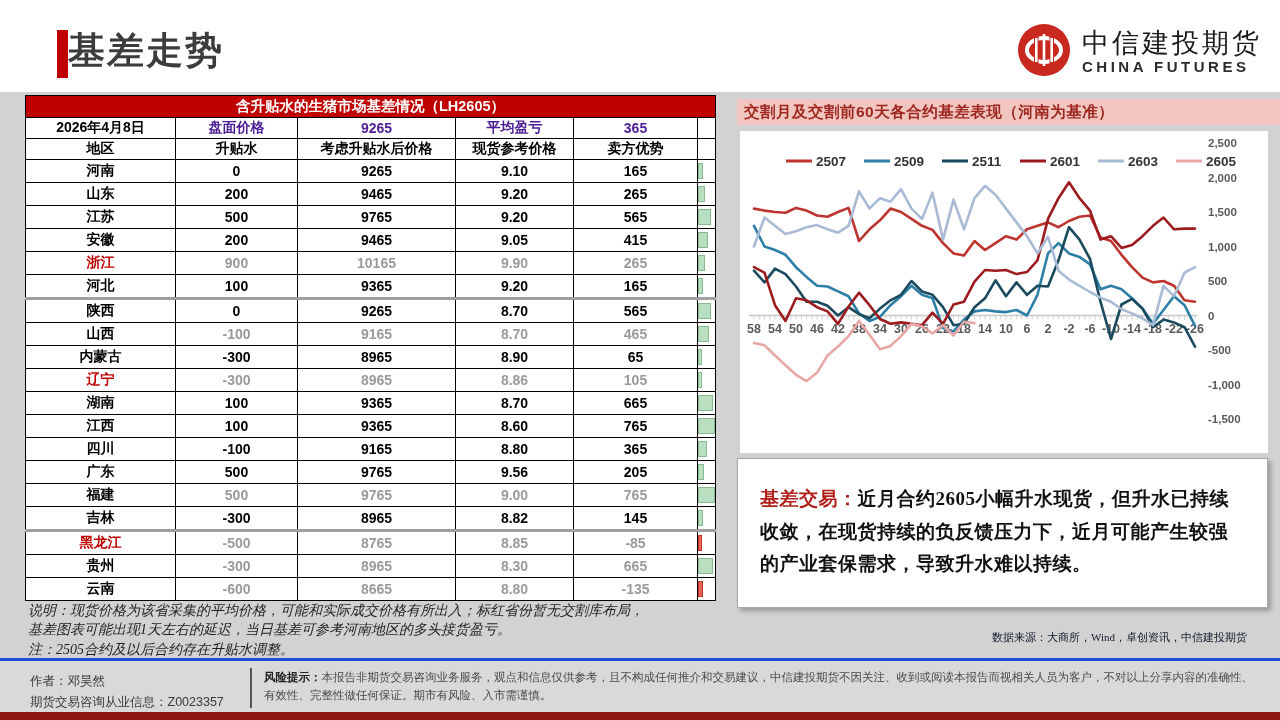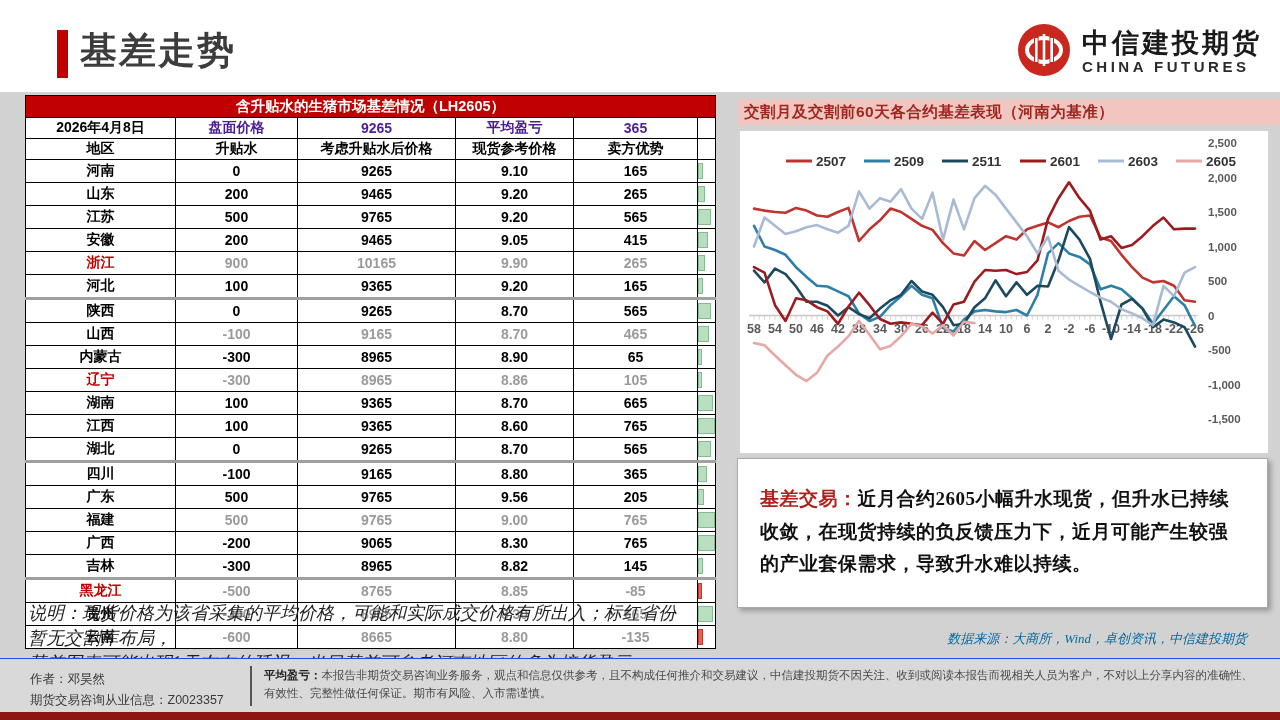--- a/index.html
+++ b/index.html
@@ -5,56 +5,56 @@
   html,body{margin:0;padding:0;}
   body{
     width:1280px;height:720px;position:relative;overflow:hidden;
     background:#d2d2d2;font-family:"Liberation Sans",sans-serif;
     -webkit-font-smoothing:antialiased;
   }
   .top-band{position:absolute;left:0;top:0;width:1280px;height:92px;background:#ffffff;}
   
   .page-header{position:absolute;left:0;top:0;width:1280px;height:92px;}
   .accent-bar{position:absolute;left:57px;top:30px;width:11px;height:48px;background:#c00000;}
-  .page-title{position:absolute;left:80px;top:26px;font-size:37px;font-weight:900;color:#3c3c3c;letter-spacing:2px;}
+  .page-title{position:absolute;left:68px;top:26px;font-size:37px;font-weight:900;color:#3c3c3c;letter-spacing:2px;}
   .logo-wrap{position:absolute;right:18px;top:22px;display:flex;align-items:center;}
   .logo-text{margin-left:10px;}
-  .logo-cn{font-size:27px;font-weight:700;color:#1a1a1a;letter-spacing:3px;line-height:1.05;}
+  .logo-cn{font-size:27px;font-weight:400;color:#1a1a1a;letter-spacing:3px;line-height:1.05;}
   .logo-en{font-size:15px;font-weight:800;color:#2b2b2b;letter-spacing:3.5px;}
   
   .basis-table{position:absolute;left:25px;top:95px;border-collapse:collapse;table-layout:fixed;background:#fff;}
   .basis-table td{border:1px solid #000;text-align:center;font-size:14px;font-weight:700;color:#000;
     height:20px;padding:0;overflow:hidden;white-space:nowrap;}
   .basis-table .t-title{background:#c00000;color:#fff;font-size:14.5px;height:21px;}
   .basis-table .teal{color:#4c1d95;}
   .basis-table .red-name{color:#c00000;margin-left:7px;}
   .basis-table .muted{color:#9a9a9a;}
   .basis-table tr.group-end td{border-bottom:3px solid #a0a0a0;}
   .bar-cell{border-left:1px dotted #666 !important;}
   .bar-cell .bar{height:14px;margin:3px 0 3px 0;}
   .bar-green{background:#b9dec0;border:1px solid #86bb92;}
   .bar-red{background:#e8625a;border:1px solid #c0392b;}
   
   .notes{position:absolute;left:28px;top:601px;width:660px;font-family:"Liberation Serif",serif;
-    font-style:italic;font-size:18px;color:#1f1f1f;line-height:1.38;}
+    font-style:italic;font-size:14px;color:#1f1f1f;line-height:1.38;}
   
   .chart-title-bar{position:absolute;left:737px;top:99px;width:629px;height:26px;background:#f2c6c0;
     display:flex;align-items:center;}
   .chart-title-bar span{font-size:15.5px;font-weight:800;color:#9e2720;padding-left:7px;letter-spacing:.5px;}
   .chart-box{position:absolute;left:740px;top:131px;width:528px;height:322px;background:#ffffff;}
   .trade-box{position:absolute;left:737px;top:458px;width:531px;height:150px;background:#ffffff;
     border:1px solid #a9a9a9;box-shadow:3px 3px 5px rgba(0,0,0,.28);box-sizing:border-box;
     padding:24px 20px 0 22px;font-family:"Liberation Serif",serif;font-weight:700;font-size:19px;
     color:#111;line-height:1.72;letter-spacing:.5px;}
   .trade-box .lead{color:#b01f1a;}
   .datasource{position:absolute;left:737px;top:630px;width:510px;text-align:right;
-    font-family:"Liberation Serif",serif;font-style:italic;font-size:13px;color:#0369a1;}
+    font-family:"Liberation Serif",serif;font-size:11px;color:#0f172a;}
   
   .footer{position:absolute;left:0;top:658px;width:1280px;height:54px;background:#d9d9d9;
-    border-top:1px solid #1d4ed8;}
+    border-top:3px solid #1d4ed8;}
   .author-block{position:absolute;left:30px;top:10px;font-size:12.5px;color:#3a3a3a;line-height:1.65;}
   .footer-divider{position:absolute;left:250px;top:7px;width:2px;height:40px;background:#555;}
   .risk-block{position:absolute;left:264px;top:8px;width:990px;font-size:11.5px;color:#4a4a4a;line-height:1.55;}
   .risk-block b{color:#222;}
   .bottom-strip{position:absolute;left:0;top:712px;width:1280px;height:8px;background:#8c1612;}
 </style>
 </head>
 <body>
 
 <div class="top-band"></div>
@@ -225,30 +225,20 @@
       <tr>
         <td>江西</td>
         <td>100</td>
         <td>9365</td>
         <td>8.60</td>
         <td>765</td>
         <td class="bar-cell">
           <div class="bar bar-green" style="width: 15px;"></div>
         </td>
       </tr>
-      <tr class="group-end">
-        <td>湖北</td>
-        <td>0</td>
-        <td>9265</td>
-        <td>8.70</td>
-        <td>565</td>
-        <td class="bar-cell">
-          <div class="bar bar-green" style="width: 11.0784px;"></div>
-        </td>
-      </tr>
       <tr>
         <td>四川</td>
         <td>-100</td>
         <td>9165</td>
         <td>8.80</td>
         <td>365</td>
         <td class="bar-cell">
           <div class="bar bar-green" style="width: 7.15686px;"></div>
         </td>
       </tr>
@@ -261,30 +251,20 @@
         <td class="bar-cell">
           <div class="bar bar-green" style="width: 4.01961px;"></div>
         </td>
       </tr>
       <tr>
         <td>福建</td>
         <td class="muted">500</td>
         <td class="muted">9765</td>
         <td class="muted">9.00</td>
         <td class="muted">765</td>
-        <td class="bar-cell">
-          <div class="bar bar-green" style="width: 15px;"></div>
-        </td>
-      </tr>
-      <tr>
-        <td>广西</td>
-        <td>-200</td>
-        <td>9065</td>
-        <td>8.30</td>
-        <td>765</td>
         <td class="bar-cell">
           <div class="bar bar-green" style="width: 15px;"></div>
         </td>
       </tr>
       <tr class="group-end">
         <td>吉林</td>
         <td>-300</td>
         <td>8965</td>
         <td>8.82</td>
         <td>145</td>
@@ -481,16 +461,16 @@
 
 <div class="datasource">数据来源：大商所，Wind，卓创资讯，中信建投期货</div>
 
 <div class="footer">
   <div class="author-block">
     <div>作者：邓昊然</div>
     <div>期货交易咨询从业信息：Z0023357</div>
   </div>
   <div class="footer-divider"></div>
   <div class="risk-block">
-    <b>平均盈亏：</b><span>本报告非期货交易咨询业务服务，观点和信息仅供参考，且不构成任何推介和交易建议，中信建投期货不因关注、收到或阅读本报告而视相关人员为客户，不对以上分享内容的准确性、有效性、完整性做任何保证。期市有风险、入市需谨慎。</span>
+    <b>风险提示：</b><span>本报告非期货交易咨询业务服务，观点和信息仅供参考，且不构成任何推介和交易建议，中信建投期货不因关注、收到或阅读本报告而视相关人员为客户，不对以上分享内容的准确性、有效性、完整性做任何保证。期市有风险、入市需谨慎。</span>
   </div>
 </div>
 <div class="bottom-strip"></div>
 
 </body></html>

